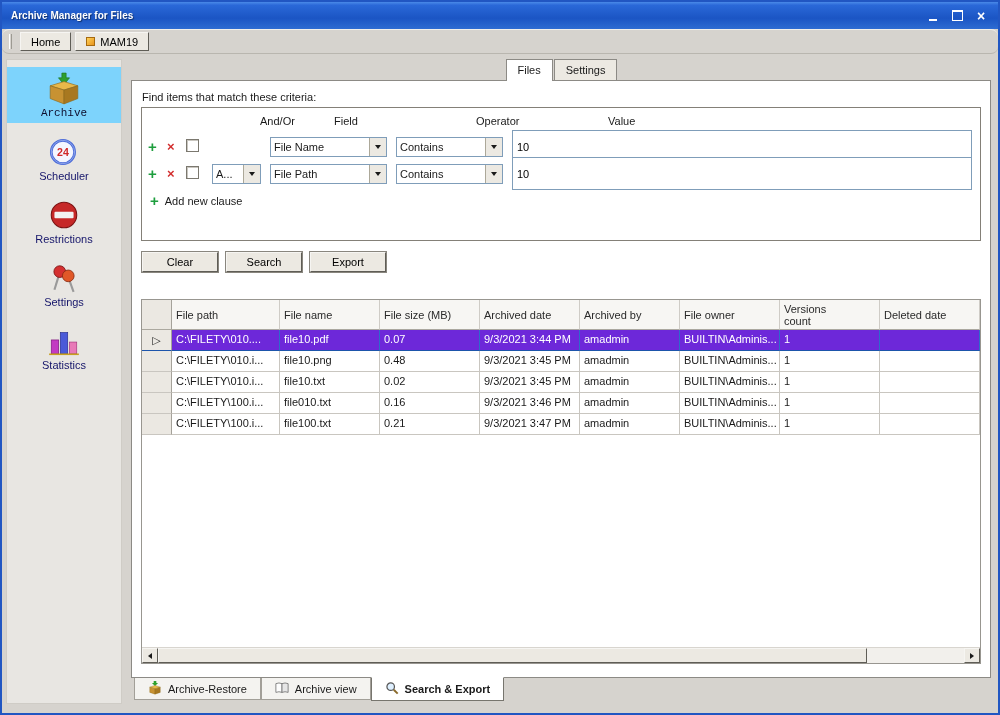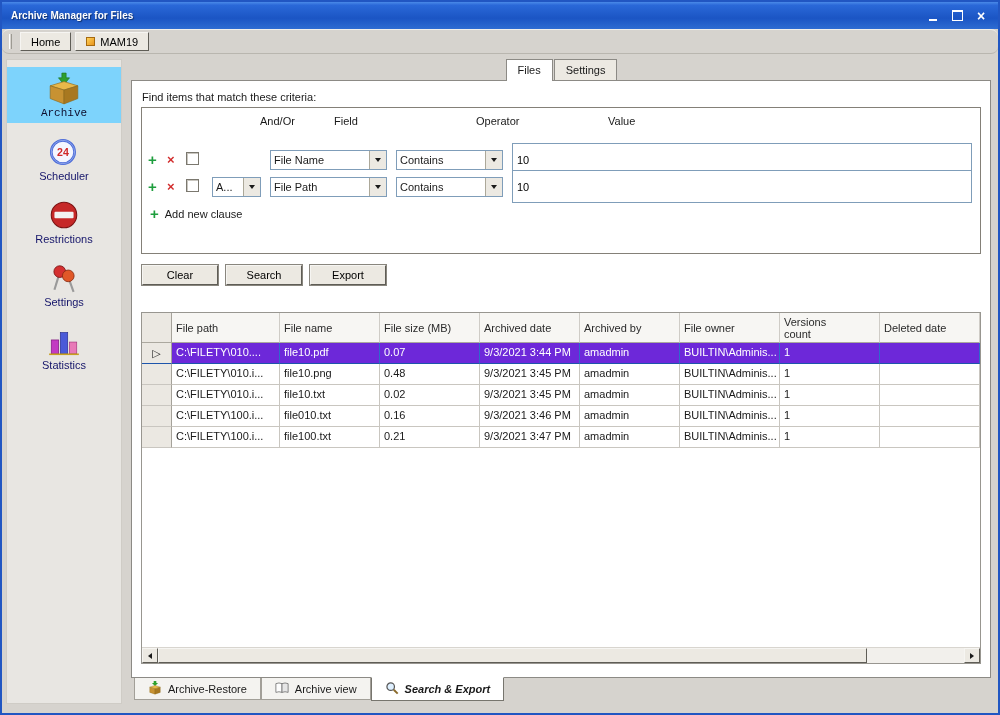--- a/index.html
+++ b/index.html
@@ -42,21 +42,21 @@
 .top-tabs { display: flex; height: 21px; flex: 0 0 21px; padding-left: 2px; position: relative; z-index: 2; justify-content: center; }
 .ttab { padding: 4px 11px 0; border: 1px solid #8c8a85; border-bottom: none; background: #ece9e2; margin-right: 1px; font-size: 11px; cursor: default; }
 .ttab.active { background: #fff; margin-bottom: -1px; }
 
 .panel { flex: 1; background: #fff; border: 1px solid #8c8a85; padding: 5px 9px 13px; display: flex; flex-direction: column; min-height: 0; position: relative; z-index: 1; }
 
 
 .crit-title { margin: 5px 0 4px 1px; }
 .crit-box { border: 1px solid #848078; padding: 5px 6px 32px; }
 .crit-grid { display: grid; grid-template-columns: 19px 19px 26px 58px 126px 116px 1fr; align-items: center; }
-.crit-head { height: 16px; margin-bottom: 14px; gap: 16px; }
+.crit-head { height: 16px; margin-bottom: 1px; gap: 16px; }
 .crit-row { height: 27px; }
 .ico-add { color: #1e9e3e; font-weight: bold; font-size: 15px; line-height: 1; cursor: default; }
 .ico-del { color: #d22d2d; font-weight: bold; font-size: 13px; line-height: 1; cursor: default; }
 .cb { display: inline-block; width: 13px; height: 13px; background: #fff; border: 1px solid #7b786f; box-shadow: inset 1px 1px 0 #c9c6bf; cursor: default; }
 .combo { display: flex; height: 20px; background: #fff; border: 1px solid #7f9db9; margin-right: 9px; cursor: default; }
 .combo .ctxt { flex: 1; padding: 3px 3px 0; overflow: hidden; white-space: nowrap; }
 .combo .cbtn { width: 17px; flex: 0 0 17px; background: #ece9e2; border-left: 1px solid #aca899; display: flex; align-items: center; justify-content: center; }
 .arr { width: 0; height: 0; border-left: 3.5px solid transparent; border-right: 3.5px solid transparent; border-top: 4px solid #1a1a1a; }
 .vinput { height: 33px; width: calc(100% - 2px); border: 1px solid #7f9db9; font: 11px "Liberation Sans", sans-serif; padding: 0 4px; }
 .add-clause { display: flex; align-items: center; gap: 6px; margin: 9px 0 0 2px; cursor: default; }
@@ -83,21 +83,21 @@
 .hscroll { flex: 0 0 16px; display: flex; background: #f2f0ec; border-top: 1px solid #d8d5cf; }
 .sbtn { width: 16px; height: 15px; background: #ece9e2; border: 1px solid; border-color: #f6f5f2 #5f5d56 #5f5d56 #f6f5f2; display: flex; align-items: center; justify-content: center; cursor: default; }
 .tri-l { width: 0; height: 0; border-top: 3.5px solid transparent; border-bottom: 3.5px solid transparent; border-right: 4.5px solid #1a1a1a; }
 .tri-r { width: 0; height: 0; border-top: 3.5px solid transparent; border-bottom: 3.5px solid transparent; border-left: 4.5px solid #1a1a1a; }
 .strack { flex: 1; display: flex; }
 .sthumb { width: 88%; background: #ece9e2; border: 1px solid; border-color: #f6f5f2 #5f5d56 #5f5d56 #f6f5f2; cursor: default; }
 
 
 .bottom-tabs { flex: 0 0 26px; display: flex; padding-left: 3px; align-items: flex-start; }
 .btab { display: flex; align-items: center; gap: 6px; padding: 0 13px; border: 1px solid #a29f98; border-top: none; background: #f4f3f0; height: 22px; cursor: default; position: relative; }
-.btab.active { background: #fff; border-color: #77756e; height: 24px; margin-top: -1px; border-top: 1px solid #fff; font-weight: bold; z-index: 3; font-style: italic; }
+.btab.active { background: #fff; border-color: #77756e; height: 24px; margin-top: -1px; border-top: 1px solid #fff; font-weight: bold; z-index: 3; }
 </style>
 </head>
 <body>
 
 <div class="window">
 
   <div class="titlebar">
     <span class="title">Archive Manager for Files</span>
     <div class="win-controls">
       <span class="wc wc-min"></span>

